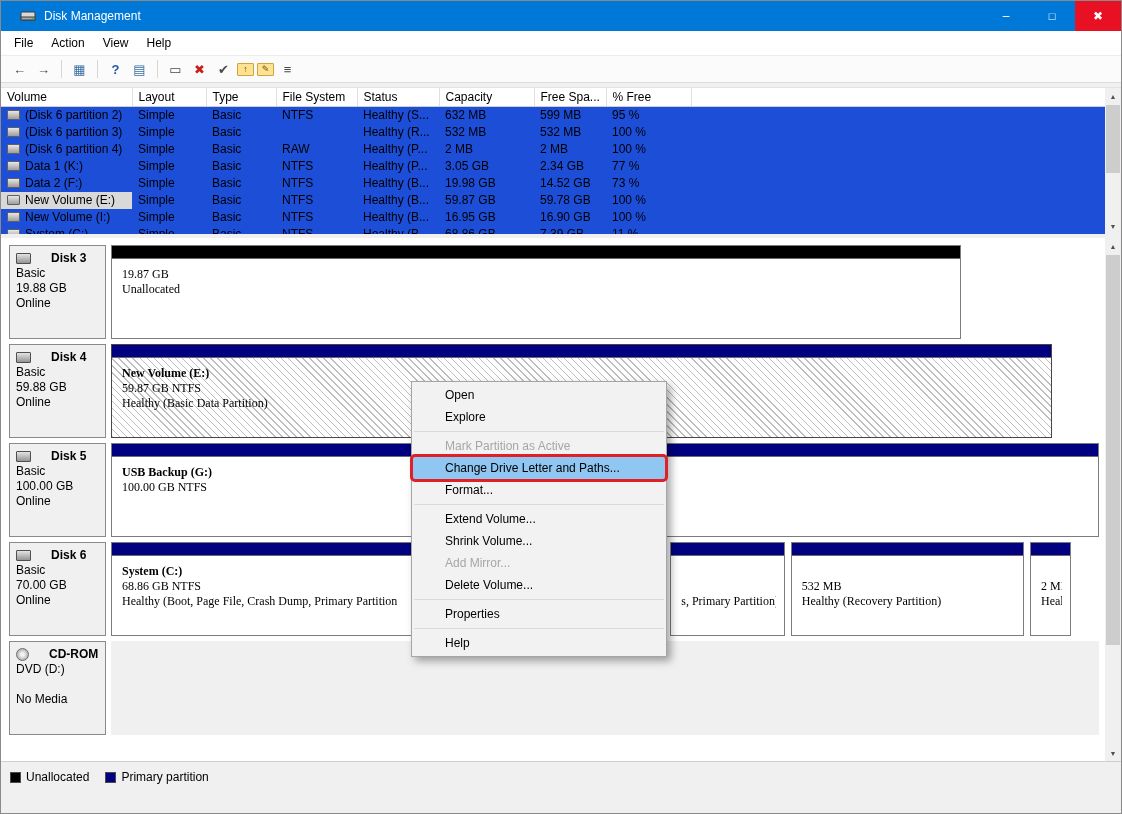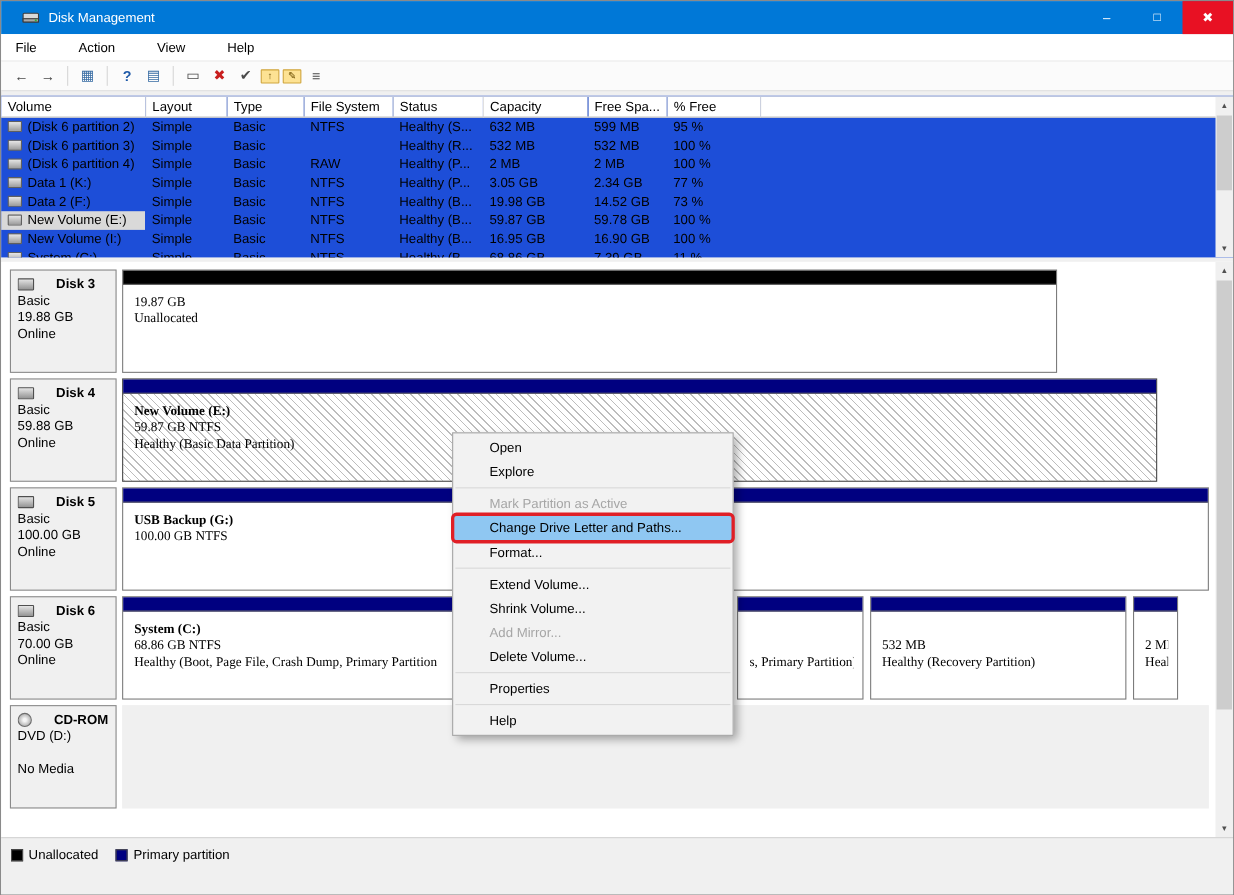--- a/index.html
+++ b/index.html
@@ -24,21 +24,21 @@
   .titlebar .title { font-size: 12px; }
   .win-btns { margin-left: auto; display: flex; height: 100%; }
   .win-btn {
     width: 46px; height: 100%; display: flex; align-items: center; justify-content: center;
     color: #fff; font-size: 12px;
   }
   .win-btn.maxi { font-size: 11px; }
   .win-btn.close { background: #e81123; }
   
   .menubar {
-    height: 24px; background: #fff; display: flex; align-items: center; padding-left: 4px; gap: 20px;
+    height: 24px; background: #fff; display: flex; align-items: center; padding-left: 4px;
   }
   .menu-item { padding: 4px 9px; }
   
   .toolbar {
     height: 28px; background: #fbfbfb; border-top: 1px solid #ececec; border-bottom: 1px solid #dcdcdc;
     display: flex; align-items: center; padding-left: 8px; gap: 3px;
   }
   .tb-icon {
     width: 21px; height: 20px; display: flex; align-items: center; justify-content: center;
     font-size: 13px; color: #4a4a4a;
@@ -122,21 +122,21 @@
   .legendbar {
     height: 54px; background: #f0f0f0; border-top: 1px solid #cfcfcf;
     display: flex; align-items: flex-start; padding: 8px 0 0 9px; gap: 16px;
   }
   .legend-item { display: flex; align-items: center; gap: 5px; }
   .legend-sq { width: 11px; height: 11px; border: 1px solid #4a4a4a; }
   .sq-black { background: #000000; }
   .sq-navy { background: #000080; }
   
   .context-menu {
-    position: absolute; left: 410px; top: 392px; width: 256px; z-index: 50;
+    position: absolute; left: 410px; top: 380px; width: 256px; z-index: 50;
     background: #f2f2f2; border: 1px solid #a5a5a5; padding: 2px 0;
     box-shadow: 4px 4px 8px rgba(0,0,0,.35); font-size: 12px;
   }
   .cm-item { position: relative; height: 22px; line-height: 22px; padding-left: 33px; white-space: nowrap; }
   .cm-item.disabled { color: #a6a6a6; }
   .cm-item.highlighted { background: #8fc7f2; }
   .red-annotation {
     position: absolute; left: -2px; right: -2px; top: -3px; bottom: -3px;
     border: 3px solid #e01f26; border-radius: 5px; pointer-events: none;
   }

